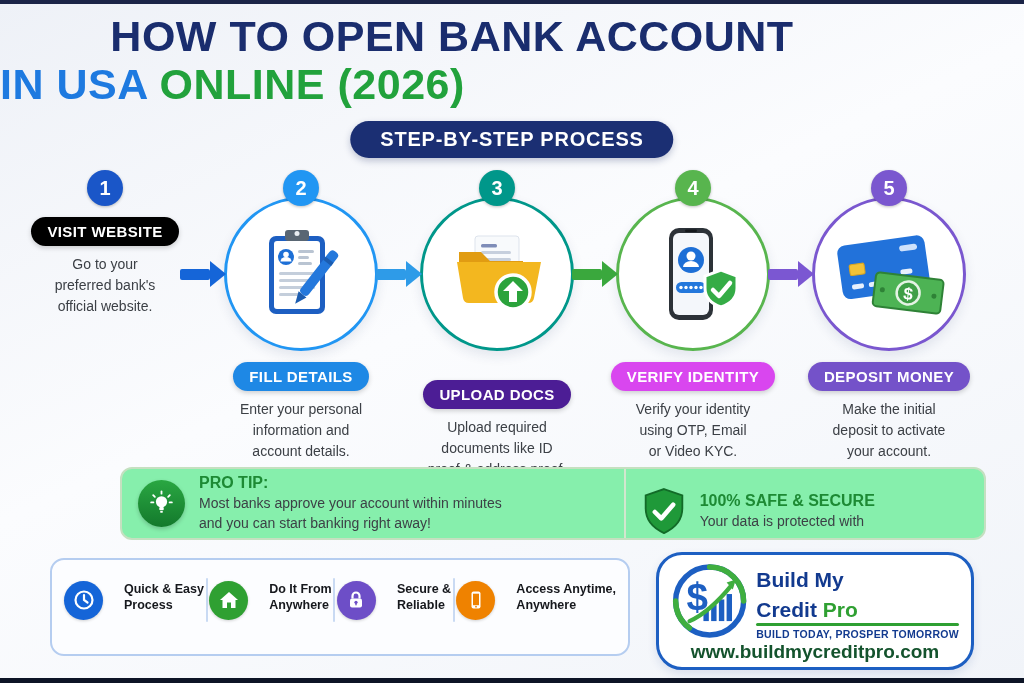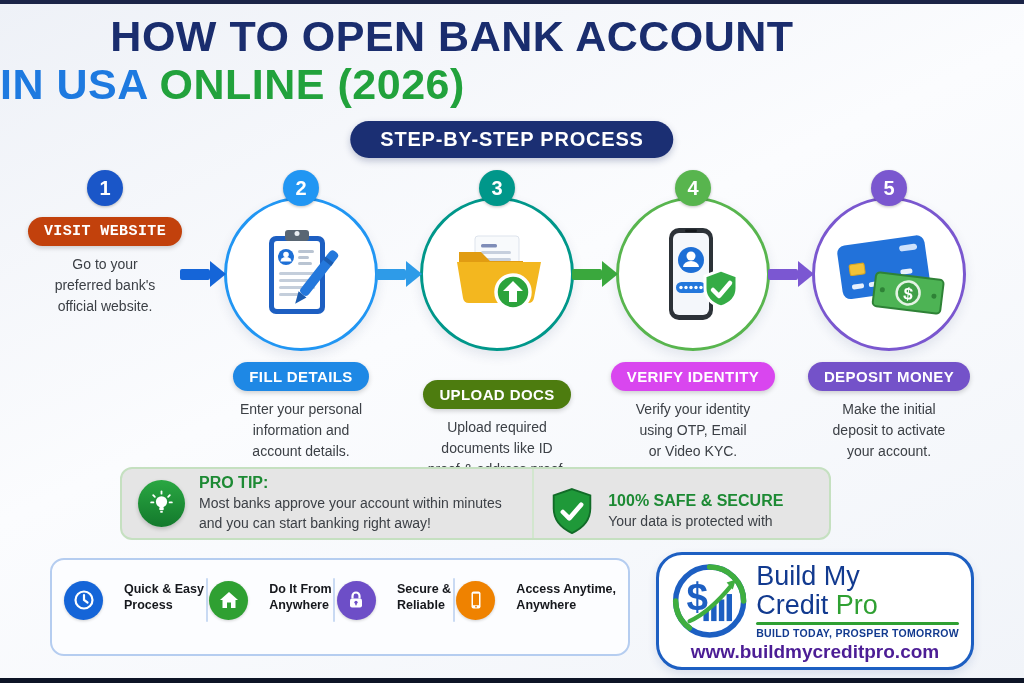--- a/index.html
+++ b/index.html
@@ -33,22 +33,22 @@
     padding:6px 16px;border-radius:17px;white-space:nowrap;box-shadow:0 2px 5px rgba(0,0,0,.18);}
   .desc{margin-top:8px;font-size:14px;line-height:1.5;color:#3c4046;text-align:center;
     width:180px;white-space:pre-line;}
   .arrow{position:absolute;top:91px;width:46px;height:26px;display:flex;align-items:center;}
   .a0{left:180px}.a1{left:376px}.a2{left:572px}.a3{left:768px}
   .arrow .shaft{width:30px;height:11px;border-radius:2px;background:#888;}
   .arrow .head{width:0;height:0;border-top:13px solid transparent;border-bottom:13px solid transparent;
     border-left:16px solid #888;}
 
   
-  .tipbox{position:absolute;top:467px;left:120px;width:711px;height:73px;box-sizing:border-box;
-    background:#e5e5e5;border:2px solid #c5e0c0;border-radius:12px;display:flex;}
+  .tipbox{position:absolute;top:467px;left:120px;width:866px;height:73px;box-sizing:border-box;
+    background:#86efac;border:2px solid #c5e0c0;border-radius:12px;display:flex;}
   .tiphalf{display:flex;align-items:center;gap:14px;padding:0 16px;}
   .tip-left{flex:1.18;border-right:2px solid #d2e6ce;}
   .tip-right{flex:.82;margin-top:16px;}
   .roundicon{flex:none;border-radius:50%;display:flex;align-items:center;justify-content:center;}
   .bulbwrap{width:47px;height:47px;background:linear-gradient(180deg,#2aa742,#13792c);box-shadow:0 2px 4px rgba(0,0,0,.2);}
   .tip-title{font-size:16px;font-weight:700;margin-bottom:2px;}
   .tip-line{display:block;font-size:14px;color:#3c4046;line-height:1.38;}
 
   
   .whybox{position:absolute;top:558px;left:50px;width:580px;height:98px;box-sizing:border-box;
@@ -60,40 +60,40 @@
   .why-label{font-size:12.5px;font-weight:700;color:#16181d;line-height:1.3;}
   .why-label span{display:block;}
   .why-div{width:2px;height:44px;background:#c9daf3;border-radius:1px;}
 
   
   .brandbox{position:absolute;top:552px;left:656px;width:318px;height:118px;box-sizing:border-box;
     background:#fff;border:3px solid #1d5fc2;border-radius:26px;padding:6px 12px 4px;
     display:flex;flex-direction:column;box-shadow:0 4px 10px rgba(25,60,140,.12);}
   .brand-top{display:flex;align-items:center;gap:8px;flex:1;min-height:0;}
   .brand-text{display:flex;flex-direction:column;justify-content:center;}
-  .brand-name{font-size:27px;font-weight:400;line-height:1.04;white-space:nowrap;}
+  .brand-name{font-size:21px;font-weight:700;line-height:1.04;white-space:nowrap;margin-top:8px;}
   .brand-rule{height:3px;background:#2fa032;border-radius:2px;margin:3px 0 2px;}
   .brand-tagline{font-size:10.5px;font-weight:700;letter-spacing:.3px;white-space:nowrap;}
   .brand-url{text-align:center;font-size:19px;font-weight:800;margin-top:1px;white-space:nowrap;}
 </style>
 </head>
 <body>
 
 <div class="topbar"></div>
 <div class="bottombar"></div>
 
 <div class="title1" style="color: rgb(26, 45, 110);">HOW TO OPEN BANK ACCOUNT</div>
 <div class="title2"><span style="color: rgb(30, 122, 224);">IN USA </span><span style="color: rgb(34, 162, 60);">ONLINE (2026)</span></div>
 <div class="step-pill" style="background: rgb(27, 47, 115);">STEP-BY-STEP PROCESS</div>
 
 <div class="steps">
 
   <div class="step s0">
     <div class="num" style="background: rgb(26, 86, 200);">1</div>
-    <div class="lblpill" style="background: #c2410c; font-family: Liberation Mono, monospace;">VISIT WEBSITE</div>
+    <div class="lblpill" style="background: #000000;">VISIT WEBSITE</div>
     <div class="desc">Go to your
 preferred bank's
 official website.</div>
   </div>
 
   <div class="step s1">
     <div class="num" style="background: rgb(33, 150, 243);">2</div>
     <div class="ring" style="border-color: rgb(33, 150, 243);">
       <svg width="96" height="96" viewBox="0 0 96 96">
         <rect x="16" y="10" width="56" height="78" rx="7" fill="#1d5fc2"></rect>
@@ -131,21 +131,21 @@
         <rect x="34" y="14" width="16" height="3.5" rx="1.5" fill="#7f8db8"></rect>
         <rect x="34" y="21" width="30" height="3" rx="1.5" fill="#c6cfdd"></rect>
         <rect x="34" y="28" width="30" height="3" rx="1.5" fill="#c6cfdd"></rect>
         <rect x="34" y="35" width="30" height="3" rx="1.5" fill="#c6cfdd"></rect>
         <path d="M12 22 h22 l9 9 h33 v8 H12 z" fill="#e19c12"></path>
         <path d="M10 32 h84 l-7 36 a6 6 0 0 1 -6 5 H22 a6 6 0 0 1 -6 -5 z" fill="#f3b71f"></path>
         <circle cx="66" cy="62" r="17" fill="#2ba33c" stroke="#fff" stroke-width="3.5"></circle>
         <path d="M66 51 l10 10 h-6 v11 h-8 v-11 h-6 z" fill="#fff"></path>
       </svg>
     </div>
-    <div class="lblpill" style="background: #4d7c0f; margin-top: 29px;">UPLOAD DOCS</div>
+    <div class="lblpill" style="background: #4c1d95; margin-top: 29px;">UPLOAD DOCS</div>
     <div class="desc">Upload required
 documents like ID
 proof &amp; address proof.</div>
   </div>
 
   <div class="step s3">
     <div class="num" style="background: rgb(88, 181, 78);">4</div>
     <div class="ring" style="border-color: rgb(88, 181, 78);">
       <svg width="96" height="96" viewBox="0 0 96 96">
         <rect x="24" y="2" width="44" height="92" rx="10" fill="#2c3238"></rect>
@@ -330,14 +330,14 @@
       <path d="M24 76 C 42 68 60 52 78 30" fill="none" stroke="#3fae3f" stroke-width="5.5" stroke-linecap="round"></path>
       <polygon points="72,26 84,22 80,35" fill="#3fae3f"></polygon>
     </svg>
     <div class="brand-text">
       <div class="brand-name" style="color: rgb(18, 58, 143);">Build My</div>
       <div class="brand-name"><span style="color: rgb(18, 58, 143);">Credit </span><span style="color: rgb(47, 160, 50);">Pro</span></div>
       <div class="brand-rule"></div>
       <div class="brand-tagline" style="color: rgb(18, 58, 143);">BUILD TODAY, PROSPER TOMORROW</div>
     </div>
   </div>
-  <div class="brand-url" style="color: #4c1d95;">www.buildmycreditpro.com</div>
+  <div class="brand-url" style="color: #14532d;">www.buildmycreditpro.com</div>
 </div>
 
 </body></html>

